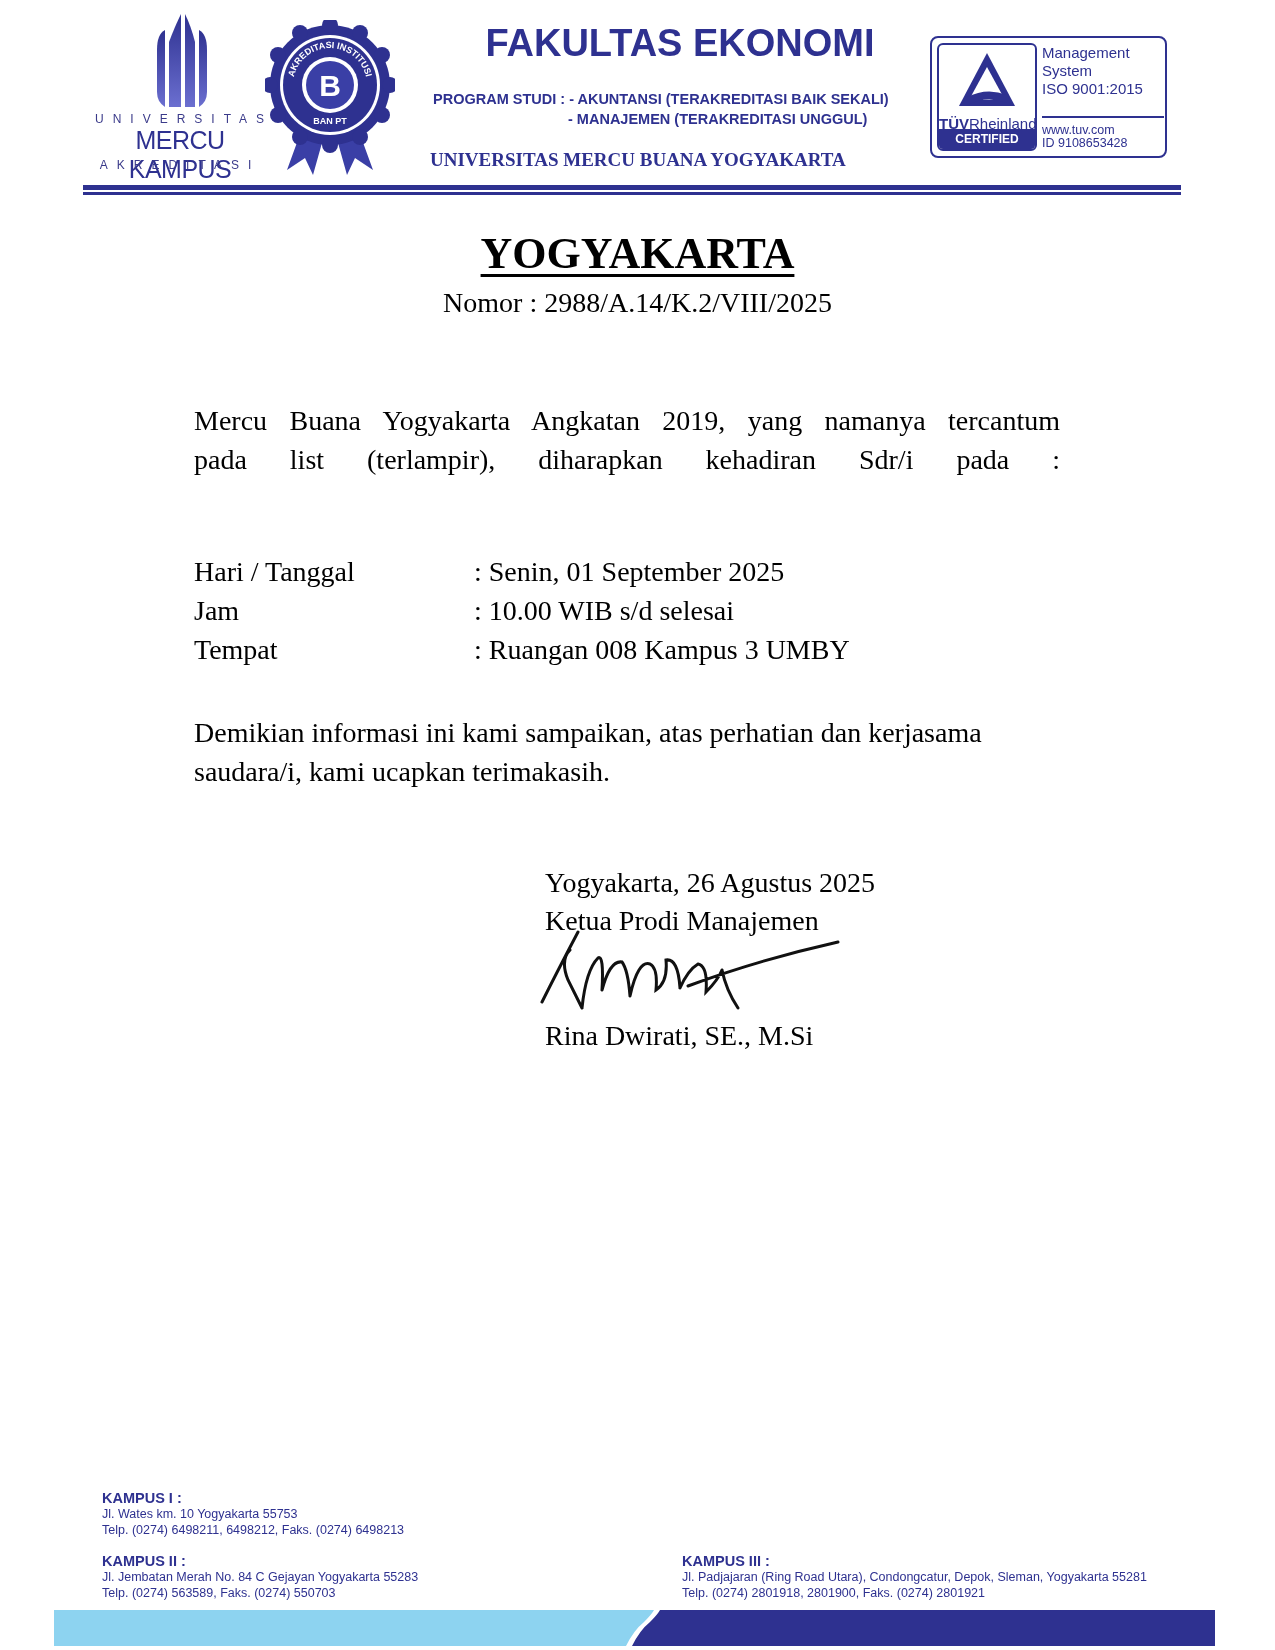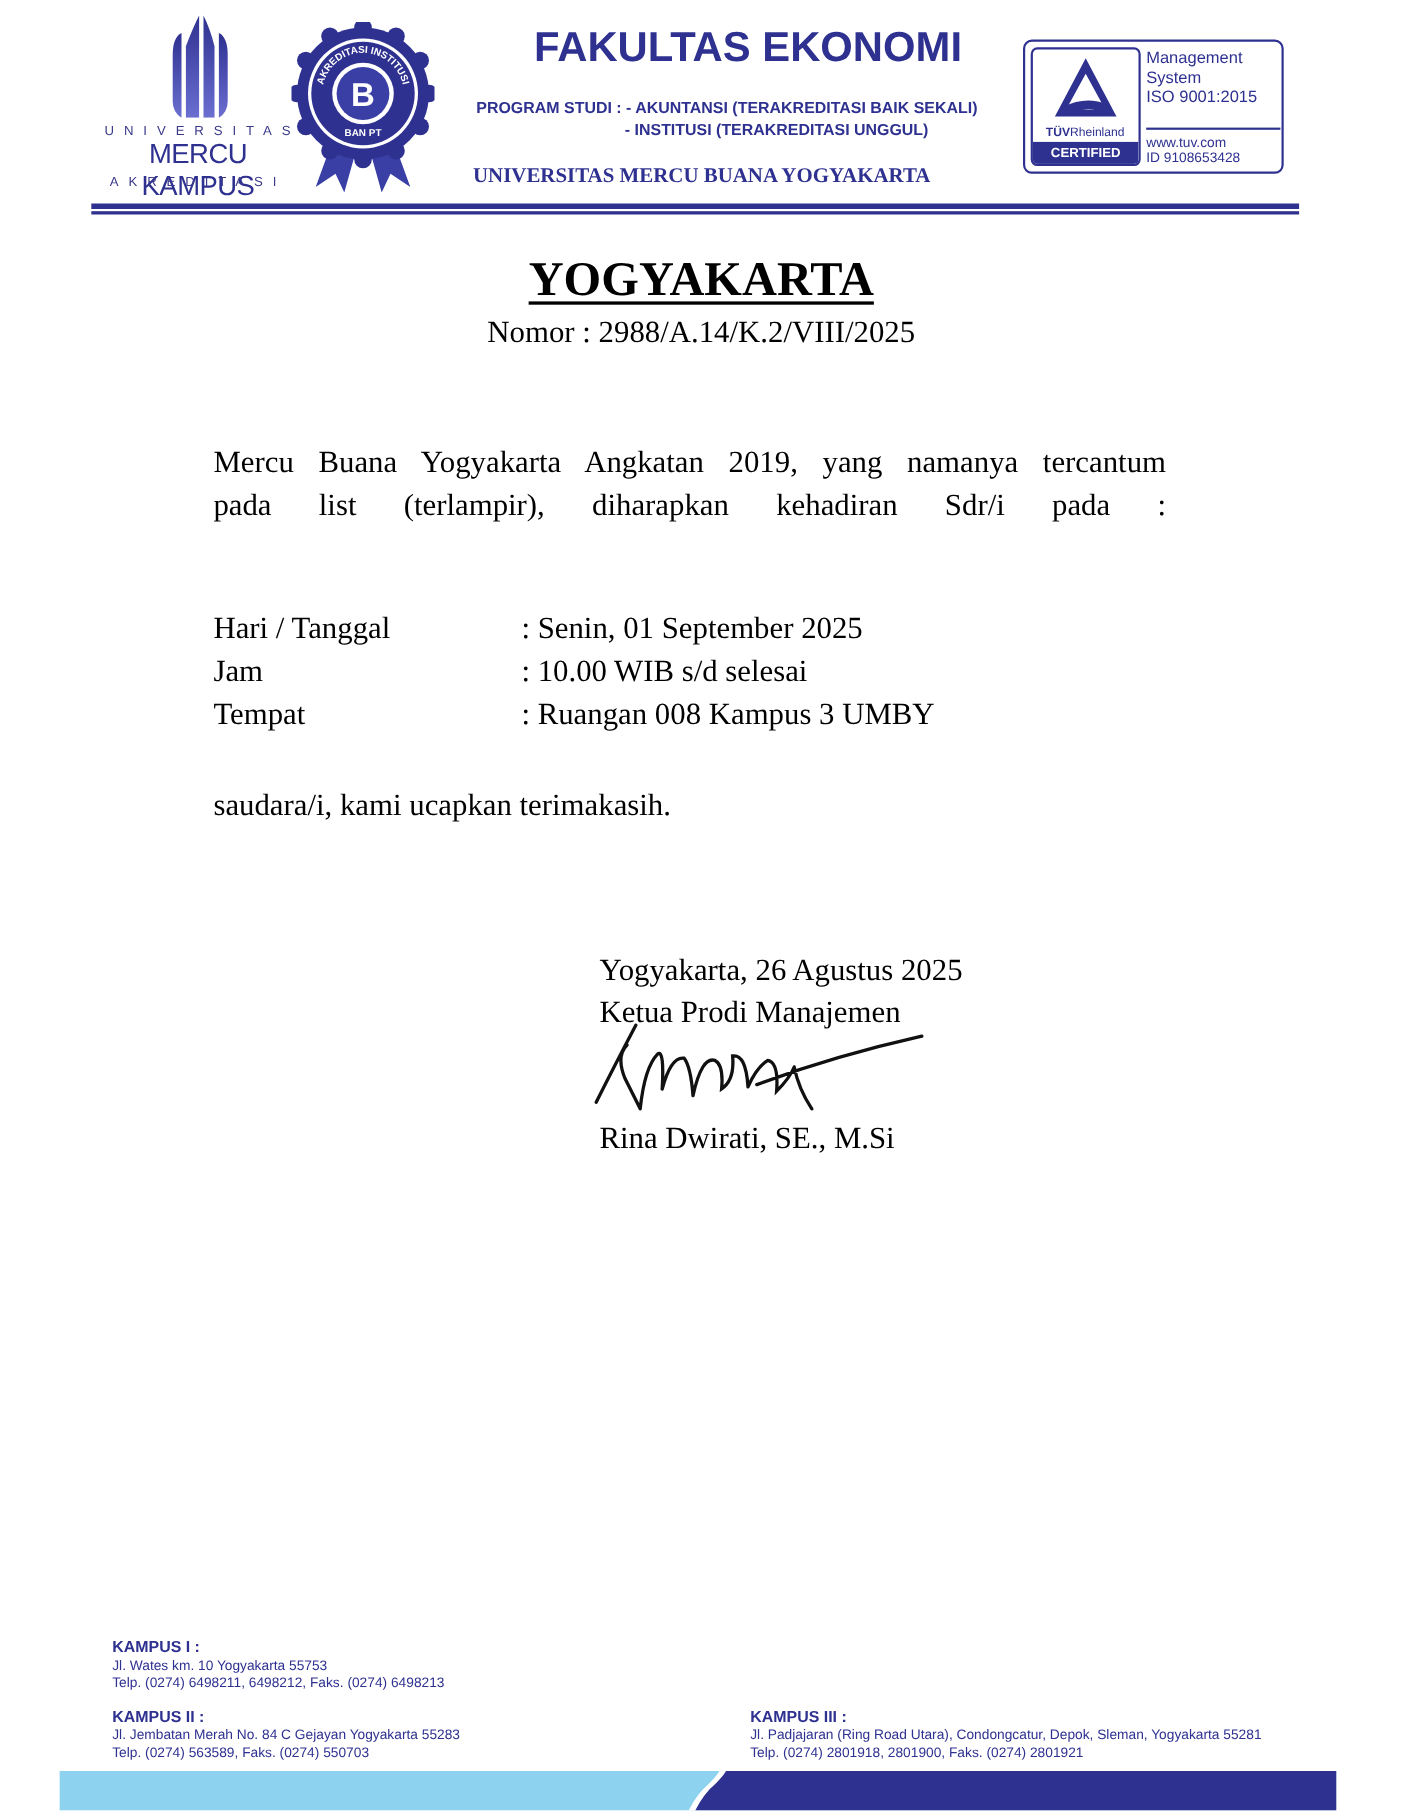--- a/index.html
+++ b/index.html
@@ -11,21 +11,21 @@
   .uni-small { font-family:"Liberation Sans", sans-serif; color:#3a3a8a; letter-spacing:9px; font-size:12px; text-align:center; width:170px; }
   .uni-big { font-family:"Liberation Sans", sans-serif; color:#2e3190; font-size:25px; text-align:center; width:170px; letter-spacing:-0.5px; }
   #seal { left:265px; top:20px; width:130px; height:155px; }
   #fak-title { left:430px; top:22px; width:500px; text-align:center; font-family:"Liberation Sans", sans-serif; font-weight:bold; font-size:38px; color:#2e3190; }
   #prog-1 { left:433px; top:91px; font-family:"Liberation Sans", sans-serif; font-weight:bold; font-size:14.5px; color:#2e3190; white-space:nowrap; }
   #prog-2 { left:568px; top:111px; font-family:"Liberation Sans", sans-serif; font-weight:bold; font-size:14.5px; color:#2e3190; white-space:nowrap; }
   #uni-serif { left:430px; top:149px; font-family:"Liberation Serif", serif; font-weight:bold; font-size:19px; color:#2e3190; white-space:nowrap; }
 
   #tuv { left:930px; top:36px; width:237px; height:122px; border:2px solid #2e3190; border-radius:8px; box-sizing:border-box; }
   #tuv-inner { left:5px; top:5px; width:100px; height:108px; border:2px solid #2e3190; border-radius:6px; box-sizing:border-box; overflow:hidden; }
-  #tuv-brand { left:0; top:70px; width:95px; text-align:center; font-family:"Liberation Sans", sans-serif; font-size:11px; color:#2e3190; }
+  #tuv-brand { left:0; top:70px; width:95px; text-align:center; font-family:"Liberation Sans", sans-serif; font-size:15px; color:#2e3190; }
   #tuv-cert { left:0; bottom:0; width:96px; height:20px; background:#2e3190; color:#fff; text-align:center; font-family:"Liberation Sans", sans-serif; font-weight:bold; font-size:12px; line-height:20px; }
   .tuv-txt { font-family:"Liberation Sans", sans-serif; color:#2e3190; font-size:15px; line-height:17px; white-space:nowrap; }
   .tuv-small { font-family:"Liberation Sans", sans-serif; color:#2e3190; font-size:12.5px; line-height:13px; white-space:nowrap; }
 
   #rule-1 { left:83px; top:185px; width:1098px; height:5px; background:#2e3190; }
   #rule-2 { left:83px; top:192px; width:1098px; height:3px; background:#2e3190; }
 
   
   #doc-title { left:0; top:228px; width:1275px; text-align:center; font-weight:bold; font-size:44px; }
   #doc-title span { text-decoration:underline; text-decoration-thickness:3px; text-underline-offset:6px; }
@@ -96,21 +96,21 @@
     <circle cx="65" cy="65" r="24" fill="#3a3fa6"></circle>
     <text x="65" y="76" text-anchor="middle" font-family="Liberation Sans, sans-serif" font-weight="bold" font-size="30" fill="#ffffff">B</text>
     <path id="arcTop" d="M28 65 A37 37 0 0 1 102 65" fill="none"></path>
     <text font-family="Liberation Sans, sans-serif" font-weight="bold" font-size="9" fill="#ffffff"><textPath href="#arcTop" startOffset="50%" text-anchor="middle">AKREDITASI INSTITUSI</textPath></text>
     <text x="65" y="104" text-anchor="middle" font-family="Liberation Sans, sans-serif" font-weight="bold" font-size="9" fill="#ffffff">BAN PT</text>
   </svg>
 </div>
 
 <div class="abs" id="fak-title">FAKULTAS EKONOMI</div>
 <div class="abs" id="prog-1">PROGRAM STUDI : - AKUNTANSI (TERAKREDITASI BAIK SEKALI)</div>
-<div class="abs" id="prog-2">- INSTITUSI (TERAKREDITASI UNGGUL)</div>
+<div class="abs" id="prog-2">- MANAJEMEN (TERAKREDITASI UNGGUL)</div>
 <div class="abs" id="uni-serif">UNIVERSITAS MERCU BUANA YOGYAKARTA</div>
 
 <div class="abs" id="tuv">
   <div class="abs" id="tuv-inner">
     <svg class="abs" style="left:18px;top:6px;" width="60" height="58" viewBox="0 0 60 58">
       <path d="M30 2 L58 55 L2 55 Z" fill="#2e3190"></path>
       <path d="M30 16 L48 49 L12 49 Z" fill="#ffffff"></path>
       <path d="M10 46 Q30 36 50 44 L50 52 Q30 44 10 54 Z" fill="#2e3190"></path>
     </svg>
     <div class="abs" id="tuv-brand"><b>TÜV</b><span>Rheinland</span></div>
@@ -142,20 +142,21 @@
 <div class="abs detail-row" style="top:595px;">
   <span class="detail-label">Jam</span>
   <span class="detail-value">: 10.00 WIB s/d selesai</span>
 </div>
 <div class="abs detail-row" style="top:634px;">
   <span class="detail-label">Tempat</span>
   <span class="detail-value">: Ruangan 008 Kampus 3 UMBY</span>
 </div>
 
 <div class="abs" id="closing">
+  <div>Demikian informasi ini kami sampaikan, atas perhatian dan kerjasama</div>
   <div>saudara/i, kami ucapkan terimakasih.</div>
 </div>
 
 <div class="abs" id="sign-place">Yogyakarta, 26 Agustus 2025</div>
 <div class="abs" id="sign-role">Ketua Prodi Manajemen</div>
 <svg class="abs" id="signature" viewBox="0 0 335 80">
   <path d="M4 72 Q20 40 40 2 M32 20 Q22 30 30 50 Q40 70 44 78 M44 78 Q48 40 60 28 Q66 24 64 60 M64 60 Q72 30 84 32 Q90 40 92 66 M92 66 Q100 30 112 34 Q120 38 118 60 Q130 52 128 30 Q140 28 142 58 M142 58 Q150 40 160 34 Q170 36 168 62 Q180 50 184 40 M184 40 Q188 60 200 78 M150 56 Q220 30 300 12" fill="none" stroke="#111" stroke-width="3" stroke-linecap="round"></path>
 </svg>
 <div class="abs" id="sign-name">Rina Dwirati, SE., M.Si</div>
 

